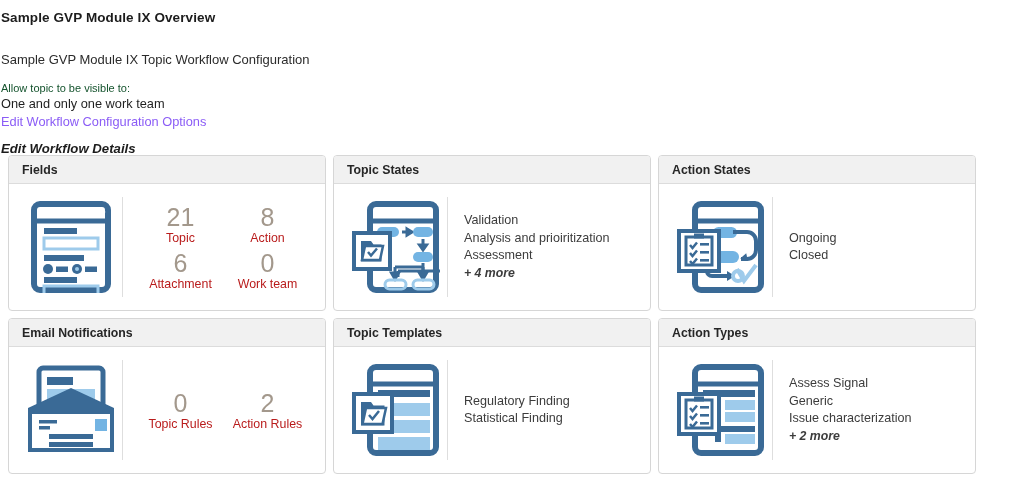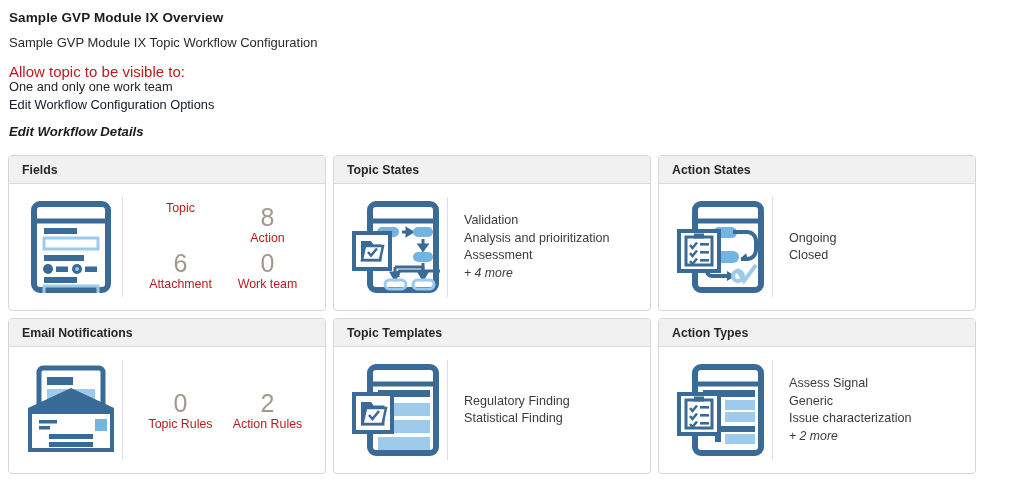--- a/index.html
+++ b/index.html
@@ -6,34 +6,34 @@
   html, body {
     margin: 0; padding: 0;
     width: 1012px; height: 501px;
     background: #ffffff;
     font-family: "Liberation Sans", sans-serif;
     -webkit-font-smoothing: antialiased;
   }
   .page { position: relative; width: 1012px; height: 501px; overflow: hidden; padding: 0; }
 
   
-  .hdr { padding: 10px 0 0 9px; }
+  .hdr { padding: 10px 0 0 1px; }
   .hdr-title {
     font-size: 13.5px; font-weight: bold; color: #1c1c1c;
     letter-spacing: .1px; line-height: 16px;
   }
   .hdr-sub {
     font-size: 13px; color: #2b2b2b; line-height: 16px;
-    margin-top: 9px;
+    margin-top: 26px;
   }
   .meta { margin-top: 13px; }
-  .meta-label { font-size: 15px; color: #b91c1c; line-height: 15px; }
+  .meta-label { font-size: 11px; color: #14532d; line-height: 15px; }
   .meta-value { font-size: 12.8px; color: #1f1f1f; line-height: 16px; margin-top: 0; }
   .meta-link {
-    font-size: 12.8px; color: #0f172a; line-height: 16px; margin-top: 1px;
+    font-size: 12.8px; color: #8b5cf6; line-height: 16px; margin-top: 1px;
     cursor: pointer; display: inline-block;
   }
   .section-title {
     font-size: 13.2px; font-weight: bold; color: #1c1c1c;
     margin-top: 11px; line-height: 16px; font-style: italic;
   }
 
   
   .grid {
     position: absolute; left: 8px; top: 155px;
@@ -91,20 +91,21 @@
   .stats.two-up { grid-template-columns: 1fr 1fr; align-content: center; }
 
   
   .list { flex: 1; padding-left: 2px; }
   .list-item {
     font-size: 12.6px; color: #3c3c3c; line-height: 17.5px;
   }
   .list-more {
     font-size: 12.3px; color: #3c3c3c; line-height: 17.5px;
     font-style: italic;
+    font-weight: bold;
   }
 </style>
 </head>
 <body>
 
 <div class="page">
 
   <div class="hdr">
     <div class="hdr-title">Sample GVP Module IX Overview</div>
     <div class="hdr-sub">Sample GVP Module IX Topic Workflow Configuration</div>
@@ -135,20 +136,21 @@
             <rect x="25" y="65.5" width="12" height="5.5" fill="#3a6a96"></rect>
             <circle cx="46" cy="68" r="5" fill="#3a6a96"></circle>
             <circle cx="46" cy="68" r="2" fill="#9ecbeb"></circle>
             <rect x="54" y="65.5" width="12" height="5.5" fill="#3a6a96"></rect>
             <rect x="13" y="76" width="33" height="6" fill="#3a6a96"></rect>
             <rect x="13" y="85" width="54" height="11" fill="none" stroke="#9ecbeb" stroke-width="3"></rect>
           </svg>
         </div>
         <div class="stats">
           <div>
+            <div class="stat-num">21</div>
             <div class="stat-lab">Topic</div>
           </div>
           <div>
             <div class="stat-num">8</div>
             <div class="stat-lab">Action</div>
           </div>
           <div>
             <div class="stat-num">6</div>
             <div class="stat-lab">Attachment</div>
           </div>

